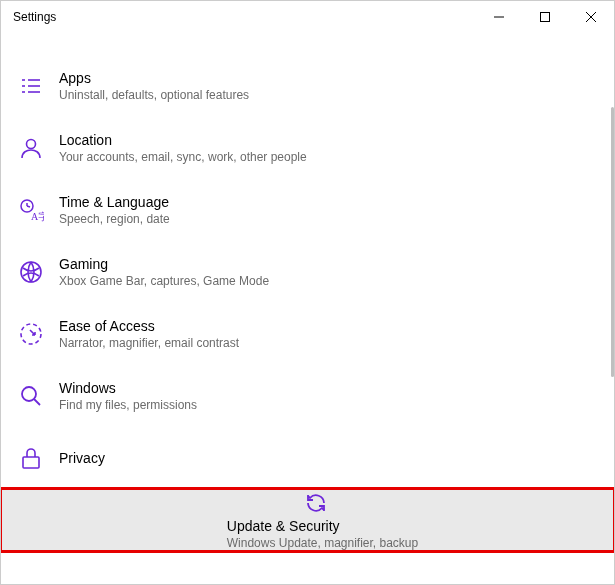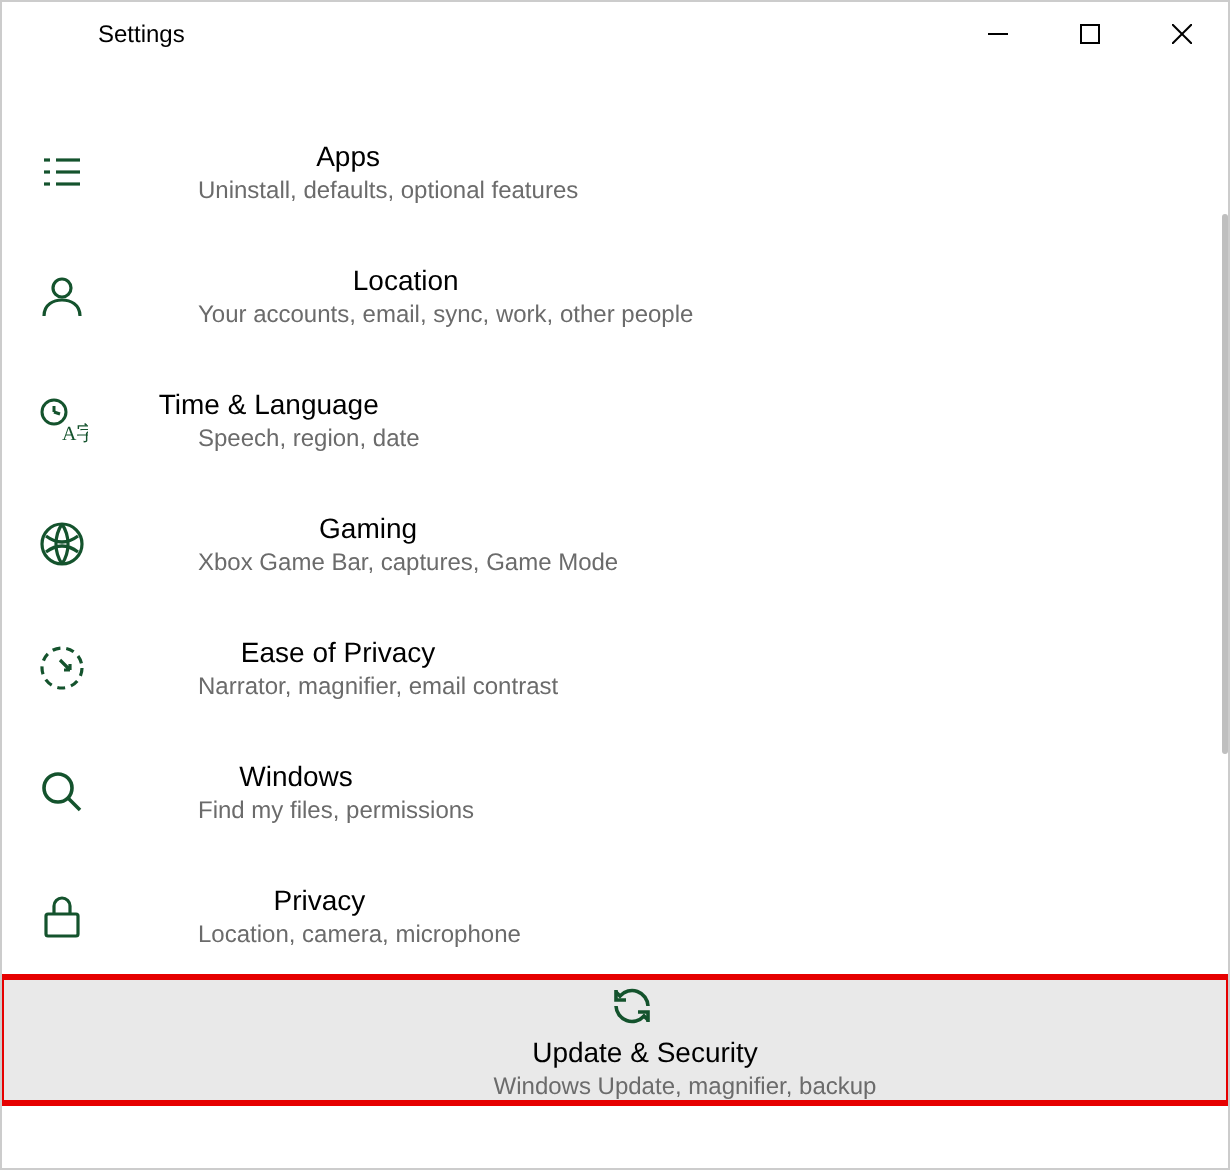--- a/index.html
+++ b/index.html
@@ -15,75 +15,72 @@
     .titlebar {
       display: flex;
       align-items: center;
       height: 32px;
       padding-left: 12px;
       font-size: 12px;
       color: #000;
     }
     .titlebar-text {
       flex: 1;
-      margin-left: 36px;
     }
     .window-controls {
       display: flex;
     }
     .window-btn {
       width: 46px;
       height: 32px;
       display: flex;
       align-items: center;
       justify-content: center;
       font-size: 10px;
       color: #000;
     }
     .window-btn svg { display: block; }
     .content {
       padding-top: 22px;
-      text-align: center;
     }
     .category {
       display: flex;
       align-items: center;
       height: 62px;
       padding-left: 16px;
       cursor: default;
     }
     .category.highlighted {
       background: #e9e9e9;
       outline: 3px solid #e60000;
       outline-offset: -1px;
       flex-direction: column;
     }
     .category-icon {
       width: 28px;
       height: 28px;
       display: flex;
       align-items: center;
       justify-content: center;
-      color: #14532d;
+      color: #6d28d9;
       flex-shrink: 0;
     }
     .category-text {
       margin-left: 14px;
       line-height: 1.3;
     }
     .category-title {
       font-size: 14px;
       color: #000;
       font-weight: 400;
     }
     .category-desc {
       font-size: 12px;
       color: #6b6b6b;
       margin-top: 1px;
-      margin-left: 40px;
     }
     .scrollbar-track {
       position: absolute;
       right: 0;
       top: 32px;
       width: 4px;
       height: calc(100% - 32px);
       background: transparent;
     }
     .scrollbar-thumb {
@@ -183,21 +180,21 @@
   </div>
 
   <div class="category">
     <div class="category-icon">
       <svg width="24" height="24" viewBox="0 0 24 24" fill="none" stroke="currentColor" stroke-width="1.6">
         <circle cx="12" cy="12" r="10" stroke-dasharray="4 3"></circle>
         <path d="M11 8 L16 13 M16 13 L13 13 M16 13 L16 10"></path>
       </svg>
     </div>
     <div class="category-text">
-      <div class="category-title">Ease of Privacy</div>
+      <div class="category-title">Ease of Access</div>
       <div class="category-desc">Narrator, magnifier, email contrast</div>
     </div>
   </div>
 
   <div class="category">
     <div class="category-icon">
       <svg width="24" height="24" viewBox="0 0 24 24" fill="none" stroke="currentColor" stroke-width="1.8">
         <circle cx="10" cy="10" r="7"></circle>
         <line x1="15" y1="15" x2="21" y2="21"></line>
       </svg>
@@ -210,21 +207,20 @@
 
   <div class="category">
     <div class="category-icon">
       <svg width="24" height="24" viewBox="0 0 24 24" fill="none" stroke="currentColor" stroke-width="1.6">
         <rect x="4" y="11" width="16" height="11" rx="1"></rect>
         <path d="M8 11 V7 a4 4 0 0 1 8 0 V11"></path>
       </svg>
     </div>
     <div class="category-text">
       <div class="category-title">Privacy</div>
-      <div class="category-desc">Location, camera, microphone</div>
     </div>
   </div>
 
   <div class="category highlighted">
     <div class="category-icon">
       <svg width="24" height="24" viewBox="0 0 24 24" fill="none" stroke="currentColor" stroke-width="1.8">
         <path d="M20 12 A8 8 0 0 0 6 7 L4 5"></path>
         <polyline points="4,4 4,9 9,9" fill="none"></polyline>
         <path d="M4 12 A8 8 0 0 0 18 17 L20 19"></path>
         <polyline points="20,20 20,15 15,15" fill="none"></polyline>

